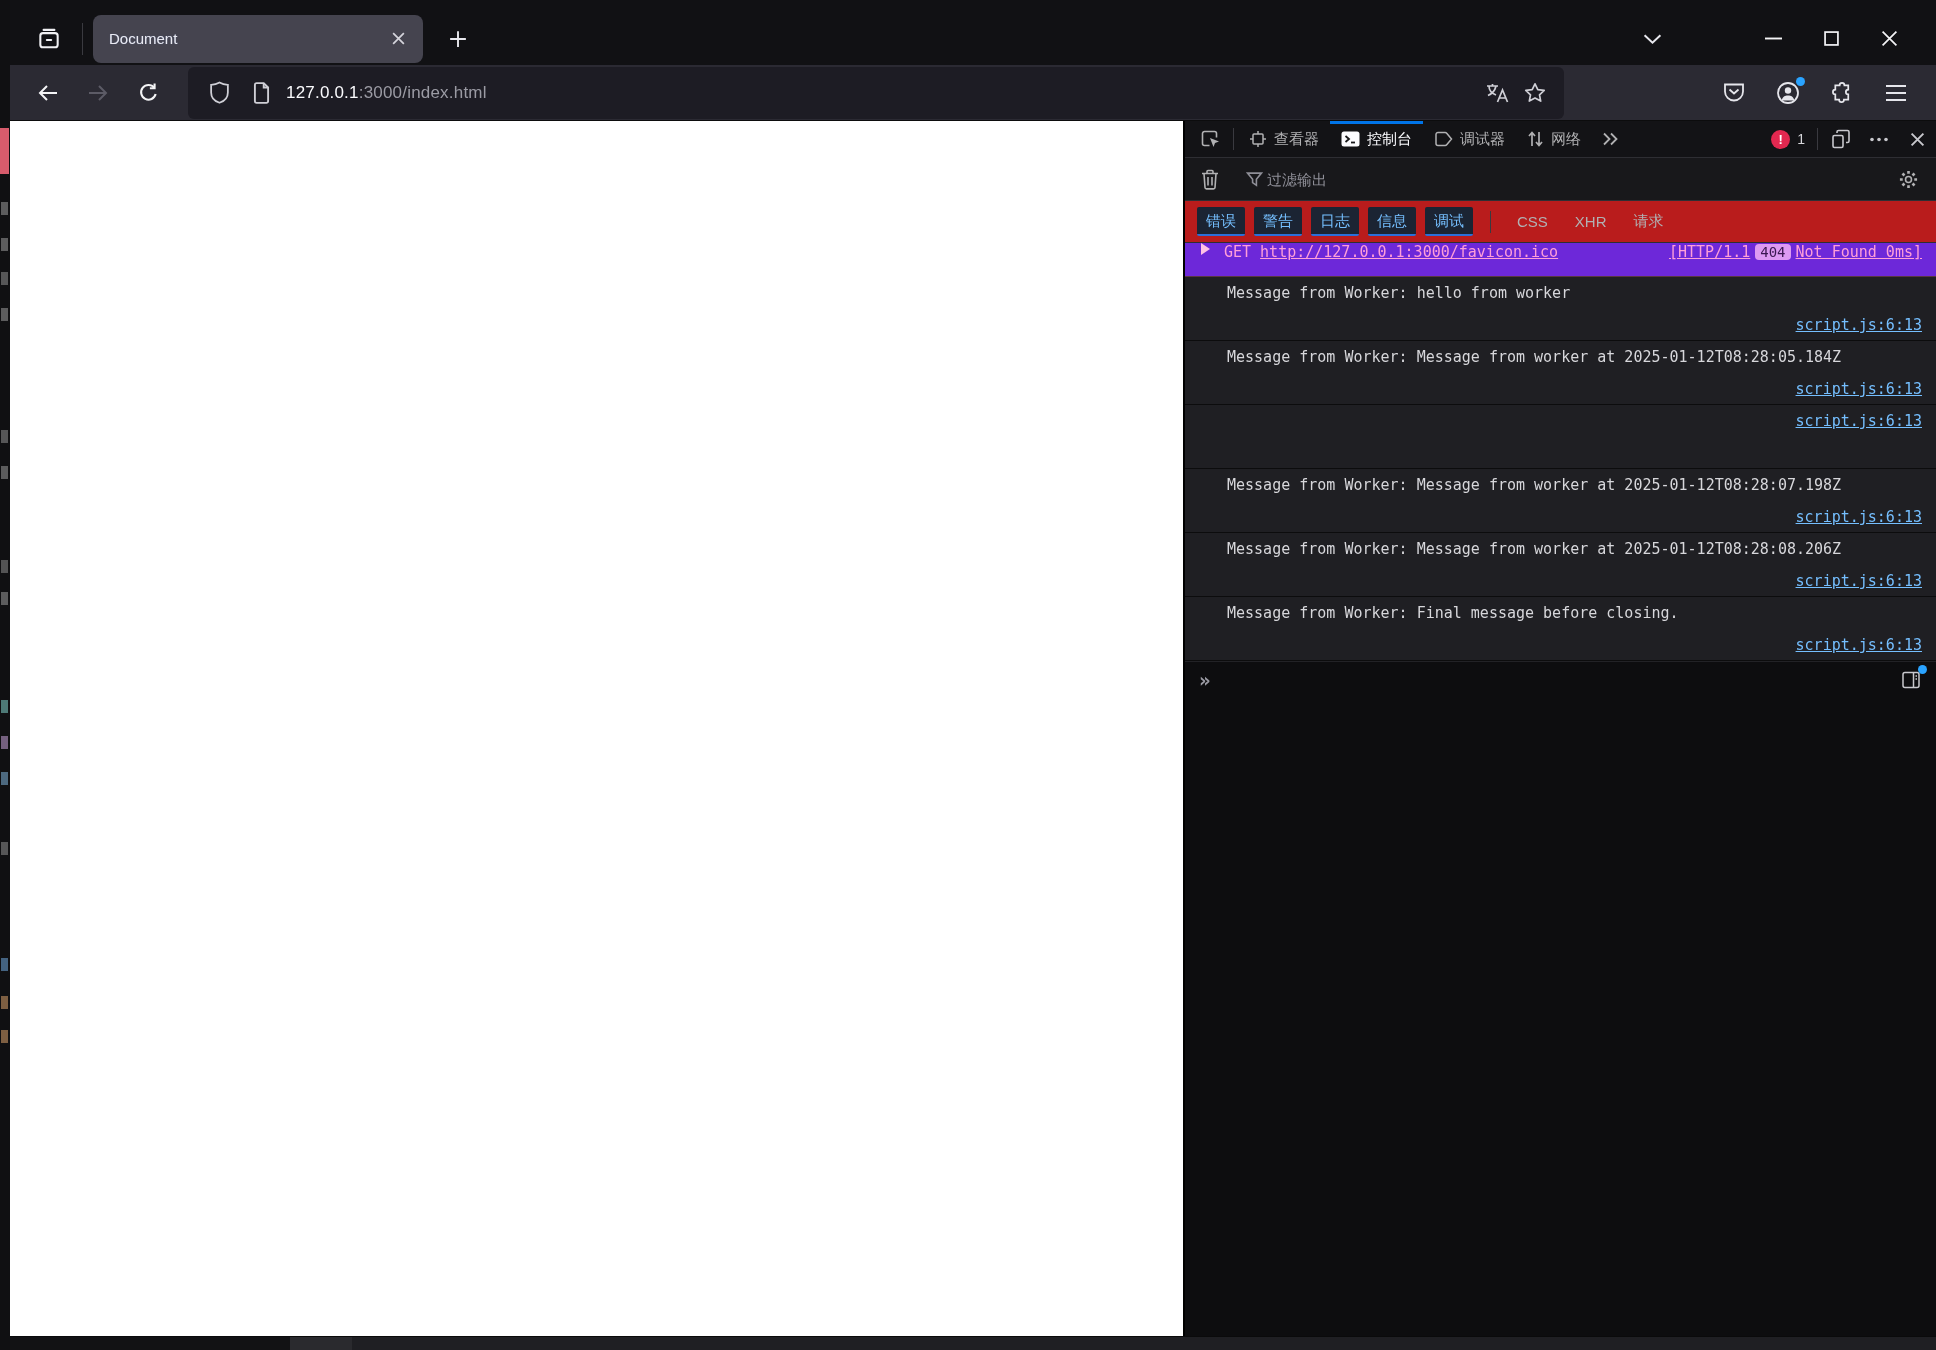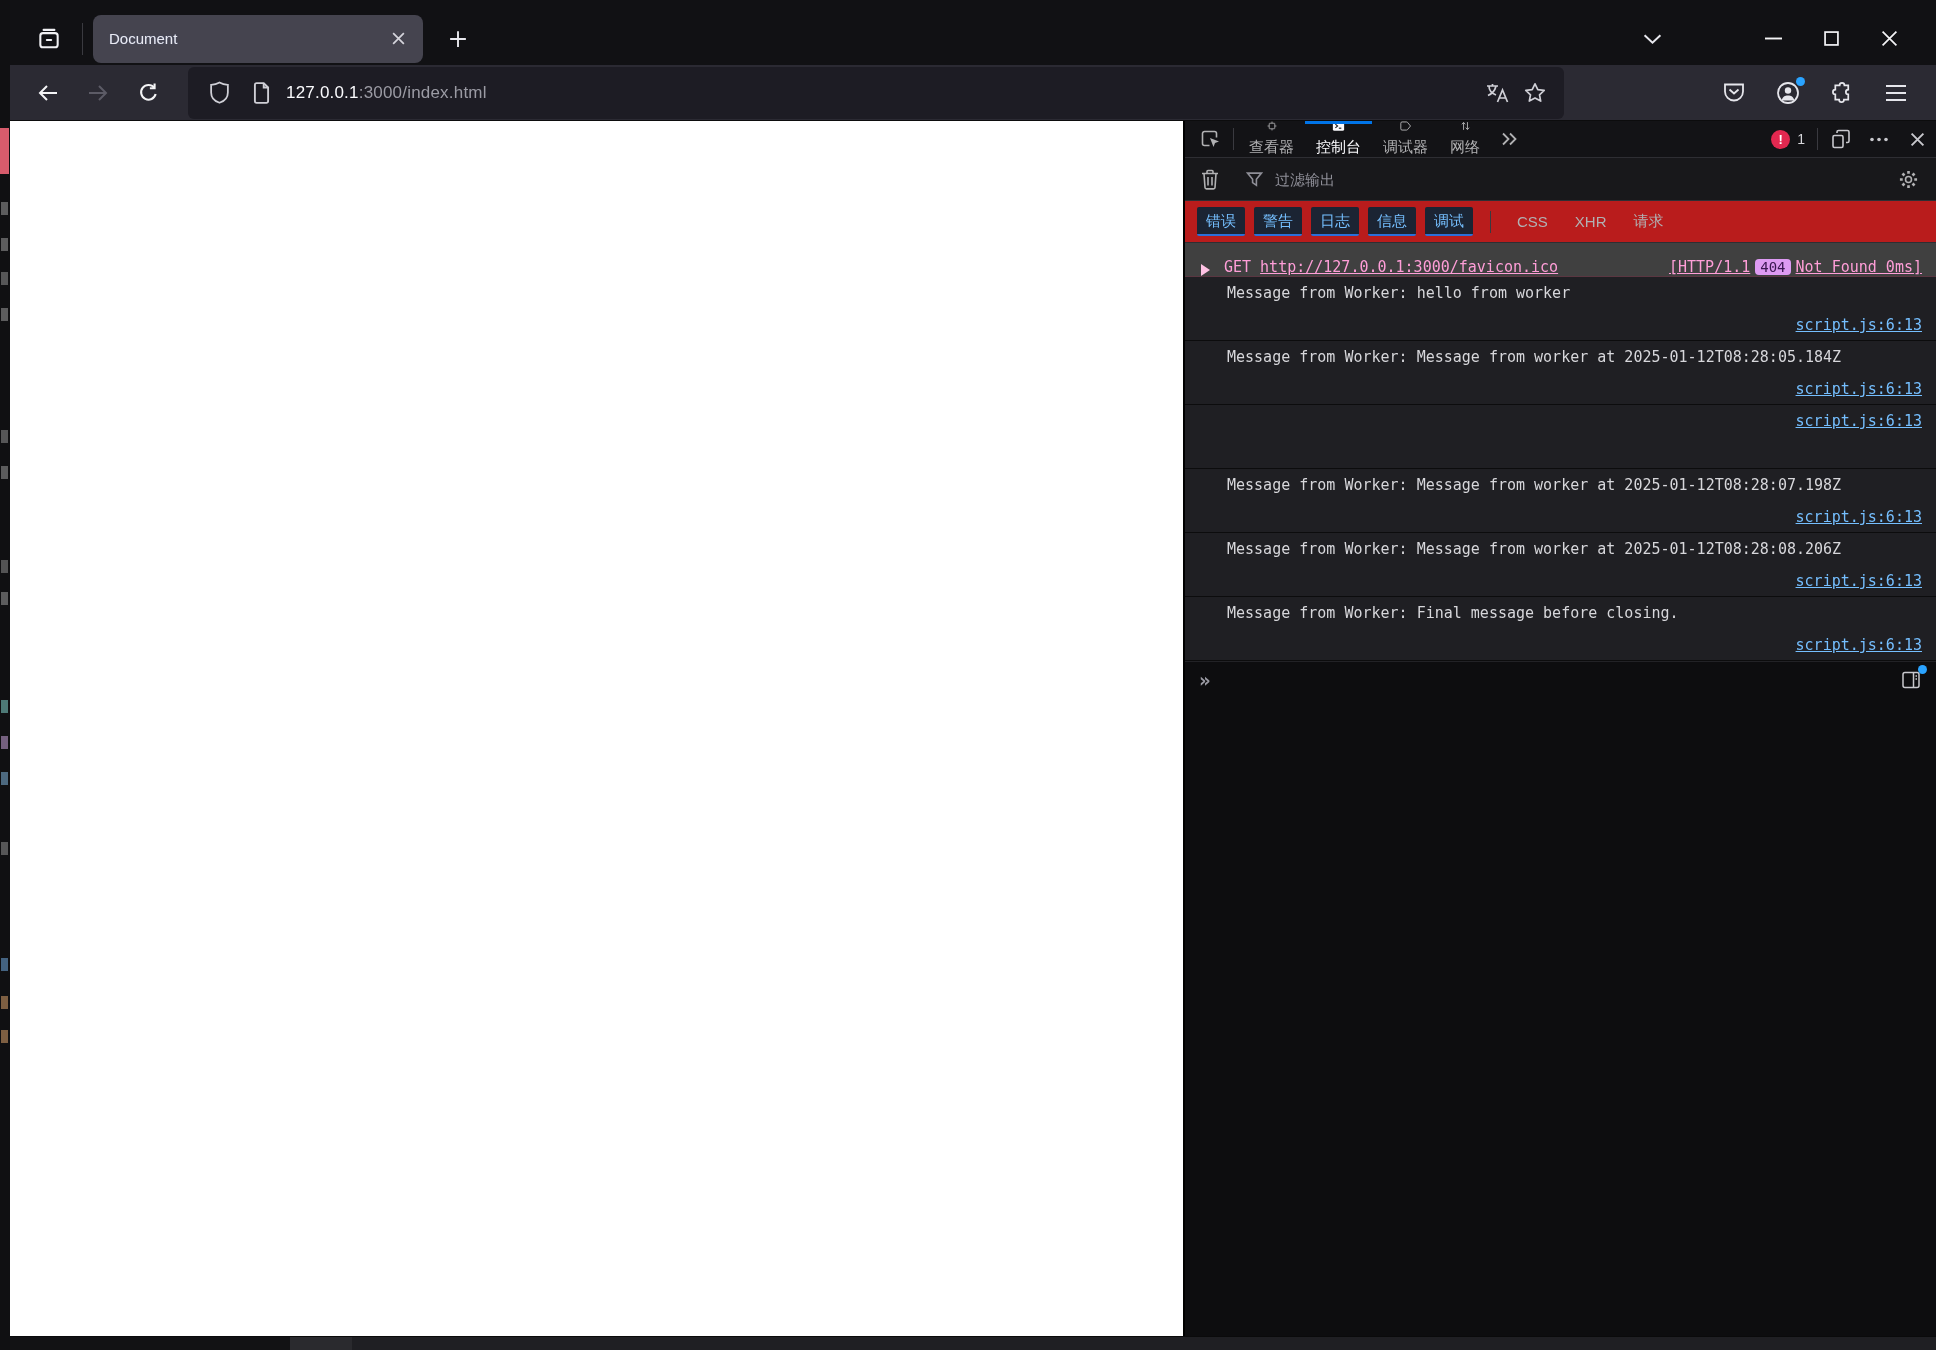--- a/index.html
+++ b/index.html
@@ -53,54 +53,54 @@
 
   
   .devtools { flex:1; display:flex; flex-direction:column; background:#0d0d0f; border-left:2px solid #000;
               color:#b1b1b3; min-width:0; }
   .dt-toolbar { height:37px; background:#131316; border-bottom:1px solid #2e2e33;
                 display:flex; align-items:stretch; padding-left:8px; flex:0 0 37px;}
   .dt-tool { display:flex; align-items:center; justify-content:center; color:#b1b1b3; }
   .picker { width:36px; }
   .dt-vsep { width:1px; background:#3a3a40; margin:7px 4px; }
   .dt-tab { display:flex; align-items:center; gap:7px; padding:0 11px; font-size:15px;
-            color:#b1b1b3; position:relative;flex-direction:column; }
+            color:#b1b1b3; position:relative; }
   .dt-tab.active { color:#fbfbfe; }
   .dt-tab.active::before { content:""; position:absolute; left:0; top:0; right:0; height:3px; background:#0074e8; }
   .dt-more { width:36px; display:flex; align-items:center; justify-content:center; color:#b1b1b3; }
   .dt-toolbar .spacer { flex:1; }
   .errbadge { display:flex; align-items:center; gap:7px; padding:0 8px; }
   .errcircle { width:19px; height:19px; border-radius:50%; background:#e22850; color:#fff; font-size:13px;
                font-weight:bold; display:flex; align-items:center; justify-content:center; }
   .errcount { font-size:14px; color:#d7d7db; }
   .dt-iconbtn { width:38px; display:flex; align-items:center; justify-content:center; color:#c8c8cd; }
 
   
   .dt-filter { height:43px; background:#18181b; border-bottom:1px solid #2e2e33; display:flex;
                align-items:center; padding:0 8px; flex:0 0 43px; }
   .dt-filter .trash { width:34px; display:flex; justify-content:center; color:#b1b1b3; }
-  .filter-input-wrap { flex:1; display:flex; align-items:center; gap:12px; padding-left:10px; color:#8f8f98; }
+  .filter-input-wrap { flex:1; display:flex; align-items:center; gap:4px; padding-left:10px; color:#8f8f98; }
   .filter-input { background:transparent; border:none; outline:none; color:#d7d7db; font-size:15px;
                   flex:1; font-family:"Liberation Sans", sans-serif; }
   .filter-input::placeholder { color:#8f8f98; }
   .gear { width:40px; display:flex; justify-content:center; color:#b1b1b3; }
 
   
   .dt-levels { height:42px; background:#b91c1c; border-bottom:1px solid #2e2e33; display:flex;
                align-items:center; padding:0 12px; gap:9px; flex:0 0 42px; font-size:15px; }
   .lvl { padding:5px 9px 3px; border-radius:2px; color:#75bfff; background:#1b2433;
          border-bottom:2px solid #2b6fd9; }
   .typ { padding:5px 9px; color:#b1b1b3; }
   .lvl-sep { width:1px; height:22px; background:#3a3a40; margin:0 8px; }
 
   
   .dt-output { flex:1; display:flex; flex-direction:column; min-height:0; overflow:hidden;
                font-family:"DejaVu Sans Mono", monospace; font-size:15px; }
-  .net-row { height:34px; background:#404040; border-bottom:1px solid #5a3641; display:flex;
-             align-items:flex-end; padding:0 14px 0 12px; color:#ff9ed8; flex:0 0 34px; white-space:nowrap; }
+  .net-row { height:34px; background:#6d28d9; border-bottom:1px solid #5a3641; display:flex;
+             align-items:flex-start; padding:0 14px 0 12px; color:#ff9ed8; flex:0 0 34px; white-space:nowrap; }
   .net-caret { width:0; height:0; border-left:9px solid #ffc2e4; border-top:6px solid transparent;
                border-bottom:6px solid transparent; margin:0 14px 0 4px; }
   .net-url { text-decoration:underline; margin-left:9px; }
   .net-right { margin-left:auto; display:flex; align-items:center; }
   .net-proto { text-decoration:underline;margin-left:13px; }
   .badge-404 { background:#dd9af2; color:#3a1751; border-radius:4px; padding:0 5px; margin:0 5px;
                font-size:14px; text-decoration:none; }
   .net-status { text-decoration:underline; }
   .msg-row { height:64px; background:#1f1f23; border-bottom:1px solid #0c0c0d; color:#d7d7db;
              display:flex; flex-direction:column; justify-content:space-between;

